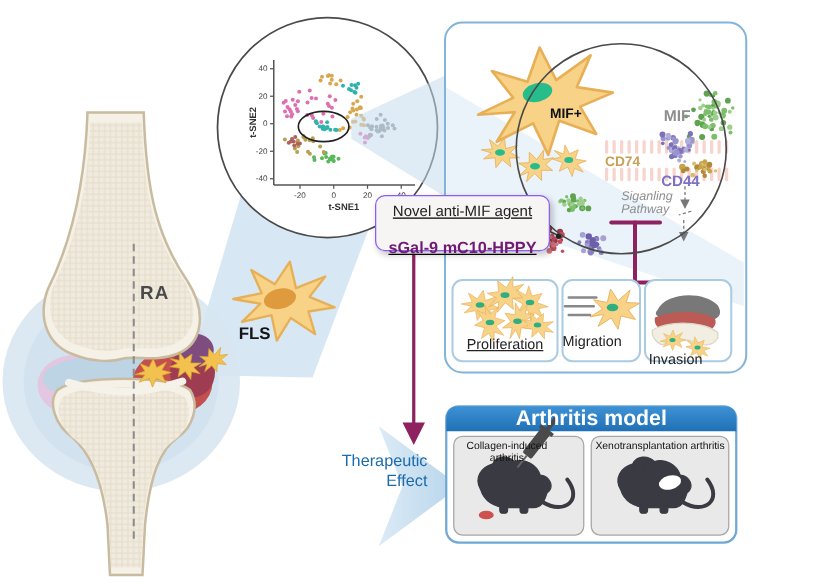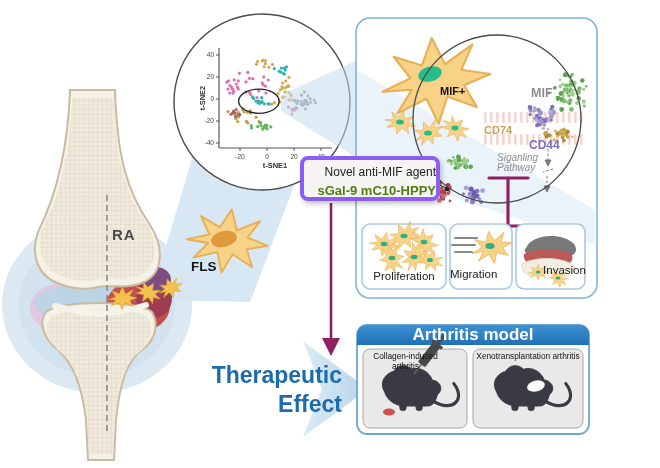--- a/index.html
+++ b/index.html
@@ -8,26 +8,26 @@
   #gfx{position:absolute;left:0;top:0;}
   .lbl{position:absolute;line-height:1.12;white-space:nowrap;}
   .ra{font-size:15px;font-weight:600;color:#4a4a4a;letter-spacing:1px;}
   .fls{font-size:13.5px;font-weight:bold;color:#151515;}
   .mifplus{font-size:11px;font-weight:bold;color:#111;}
   .mif{font-size:12.5px;font-weight:bold;color:#8e8e8e;}
   .cd74{font-size:11px;font-weight:bold;color:#c99f56;}
   .cd44{font-size:12px;font-weight:bold;color:#7c71c2;}
   .sig{font-size:10px;color:#8f8f8f;font-style:italic;}
   .agent-box{position:absolute;left:300px;top:156px;width:140px;height:45px;
-     background:#f7f4f4;border:4px solid #8b5cf6;border-radius:8px;
-     box-shadow:2px 3px 5px rgba(0,0,0,.22);text-align:right;padding-top:5px;box-sizing:border-box;}
+     background:#f7f4f4;border:1px solid #8b5cf6;border-radius:8px;
+     box-shadow:2px 3px 5px rgba(0,0,0,.22);text-align:center;padding-top:5px;box-sizing:border-box;text-decoration:underline;}
   .agent-box .l1{font-size:12px;color:#222;}
-  .agent-box .l2{font-size:13px;font-weight:bold;color:#4d7c0f;margin-top:4px;}
+  .agent-box .l2{font-size:13px;font-weight:bold;color:#701a75;margin-top:14px;}
   .therapeutic{position:absolute;left:198px;top:361px;width:144px;text-align:right;
-     font-size:23px;font-weight:bold;color:#1c6bad;line-height:1.25;}
+     font-size:13px;font-weight:normal;color:#1c6bad;line-height:1.25;}
   .outcome-lbl{position:absolute;font-size:11.5px;color:#222;text-align:center;}
   .arth-header{position:absolute;left:357px;top:325px;width:232px;height:20px;
      text-align:center;font-size:17px;font-weight:bold;color:#fff;line-height:20px;}
   .model-lbl{position:absolute;top:351px;font-size:8.3px;color:#111;text-align:center;}
 </style>
 </head>
 <body>
 
 <div id="stage">
 
@@ -666,21 +666,21 @@
 <div class="agent-box">
   <div class="l1">Novel anti-MIF agent</div>
   <div class="l2">sGal-9 mC10-HPPY</div>
 </div>
 
 <div class="therapeutic">
   <div>Therapeutic</div>
   <div>Effect</div>
 </div>
 
-<div class="outcome-lbl" style="left:362px;top:270px;width:84px;">Proliferation</div>
+<div class="outcome-lbl" style="left:362px;top:270px;width:84px;text-decoration:underline;">Proliferation</div>
 <div class="outcome-lbl" style="left:450px;top:268px;width:40px;">Migration</div>
-<div class="outcome-lbl" style="left:516px;top:264px;width:49px;margin-left:24px;">Invasion</div>
+<div class="outcome-lbl" style="left:516px;top:282px;width:49px;">Invasion</div>
 
 <div class="arth-header">Arthritis model</div>
 <div class="model-lbl" style="left:363px;width:85px;">Collagen-induced arthritis</div>
 <div class="model-lbl" style="left:473px;width:110px;">Xenotransplantation arthritis</div>
 
 </div>
 
 </body></html>

